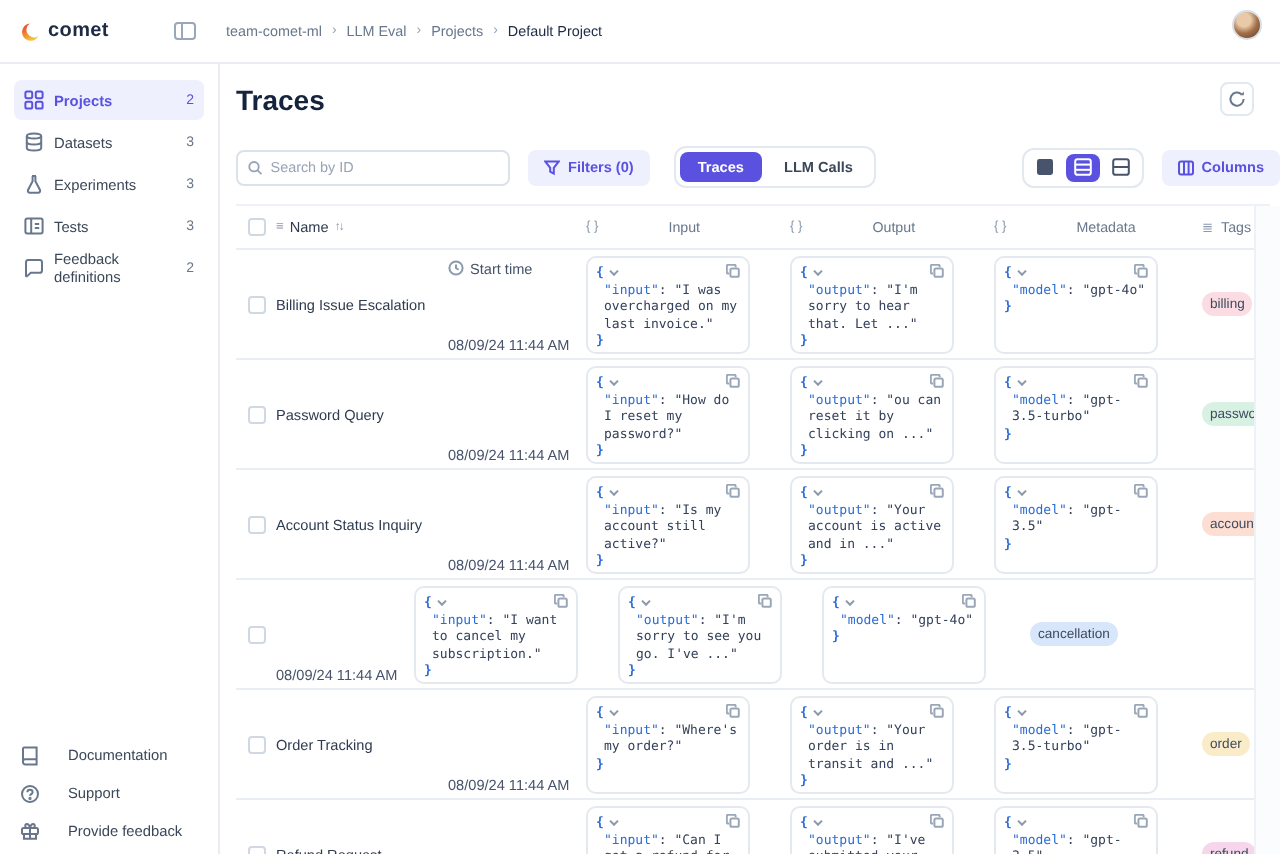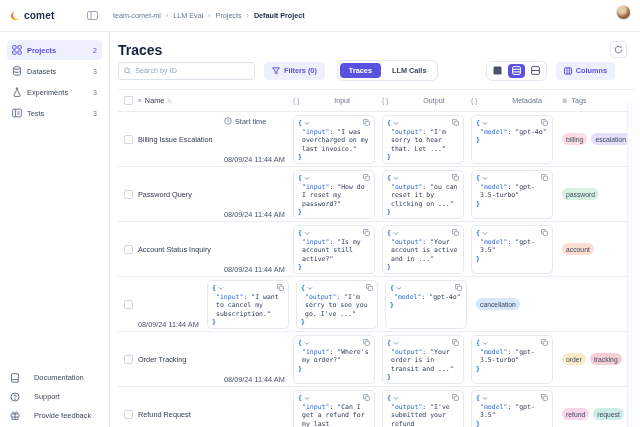--- a/index.html
+++ b/index.html
@@ -7,21 +7,21 @@
     font-family:"Liberation Sans", sans-serif; color:#3b4758; }
   svg { display:block; }
 
   
   .topbar { height:32px; display:flex; align-items:center; border-bottom:1px solid #e9edf3; background:#fff; position:relative; }
   .logo { display:flex; align-items:center; gap:4px; padding-left:10px; width:85px; }
   .logo-text { font-size:10px; font-weight:700; color:#1e2b45; letter-spacing:.2px; }
   .panel-toggle { width:14px; height:14px; display:flex; align-items:center; justify-content:center; margin-right:14px; }
   .breadcrumb { display:flex; align-items:center; gap:5px; font-size:7.2px; color:#68778c; }
   .crumb-sep { color:#9aa7b8; font-size:7px; }
-  .crumb-last { color:#1e2b45; font-weight:700; }
+  .crumb-last { color:#1e2b45; font-weight:400; }
   .avatar { position:absolute; right:9px; top:5px; width:15px; height:15px; border-radius:50%;
     background: radial-gradient(circle at 38% 30%, #e8c9a8 0 28%, #a4704a 55%, #5d3a24 100%); border:1px solid #d8dee7; }
 
   
   .shell { display:flex; height:401px; }
   .sidebar { width:110px; border-right:1px solid #e9edf3; padding:8px 7px 8px 7px; display:flex; flex-direction:column; }
   .nav-item { display:flex; align-items:center; gap:5px; height:20px; padding:0 5px; border-radius:4px;
     font-size:7.4px; color:#3b4758; margin-bottom:1px; }
   .nav-item .cnt { margin-left:auto; font-size:7px; color:#68778c; }
   .nav-item.active { background:#eef0fd; color:#5a51e0; font-weight:700; }
@@ -32,21 +32,21 @@
     background:#1ba877; color:#fff; font-size:7.4px; font-weight:700; margin-bottom:10px; border:none; width:72px; margin-left:2px; }
   .foot-item { display:flex; align-items:center; gap:14px; height:19px; padding:0 3px; font-size:7.4px; color:#3b4758; }
 
   
   .main { flex:1; position:relative; padding:0 0 0 8px; }
   .title-row { display:flex; align-items:center; margin-top:9px; padding-right:13px; }
   .page-title { font-size:14px; font-weight:700; color:#15233d; }
   .refresh-btn { margin-left:auto; width:17px; height:17px; border:1px solid #e2e8f0; border-radius:4px; background:#fff;
     display:flex; align-items:center; justify-content:center; }
 
-  .controls { display:flex; align-items:center; margin-top:2px; padding-right:25px; }
+  .controls { display:flex; align-items:center; margin-top:15px; padding-right:0; }
   .search-box { width:137px; height:18px; border:1px solid #dbe2ea; border-radius:4px; display:flex; align-items:center; gap:4px; padding:0 5px; background:#fff; }
   .search-box input { border:none; outline:none; font-size:7.2px; width:100%; color:#3b4758; font-family:"Liberation Sans",sans-serif; }
   .search-box input::placeholder { color:#97a4b5; }
   .chip { height:18px; border-radius:4px; background:#eef0fd; color:#5a51e0; font-size:7.3px; font-weight:700;
     display:flex; align-items:center; gap:4px; padding:0 8px; border:none; }
   .filters-chip { margin-left:9px; }
   .seg { margin-left:12px; display:flex; align-items:center; border:1px solid #e2e8f0; border-radius:6px; padding:2px; gap:2px; background:#fff; }
   .seg-btn { height:15px; padding:0 9px; border-radius:4px; font-size:7.3px; display:flex; align-items:center; border:none; background:transparent; color:#3b4758; font-weight:700; }
   .seg-btn.active { background:#5a51e0; color:#fff; }
   .density { margin-left:auto; display:flex; align-items:center; border:1px solid #e2e8f0; border-radius:6px; padding:2px; gap:2px; background:#fff; }
@@ -55,21 +55,21 @@
   .columns-chip { margin-left:9px; }
 
   
   .table { margin-top:8px; border-top:1px solid #eef1f5; width:517px; }
   .thead { display:flex; align-items:center; height:22px; border-bottom:1px solid #e9eef4; color:#68778c; font-size:7.1px; }
   .th { display:flex; align-items:center; gap:3px; }
   .trow { display:flex; height:55px; border-bottom:1px solid #e9eef4; align-items:center; }
   .col-check { width:20px; display:flex; justify-content:center; align-items:center; flex:0 0 auto; }
   .col-name  { width:86px;  flex:0 0 auto; font-size:7.3px; color:#2f3b51; padding-right:4px; }
   .col-start { width:69px;  flex:0 0 auto; font-size:7.3px; color:#47536a;margin-top:41px; }
-  .col-json  { width:89px;  flex:0 0 auto;gap:35px; }
+  .col-json  { width:102px;  flex:0 0 auto;gap:35px; }
   .col-tags  { width:134px; flex:0 0 auto; overflow:hidden; display:flex; align-items:center; gap:4px; padding-left:2px; }
   .checkbox { width:9px; height:9px; border:1px solid #cfd8e3; border-radius:2px; background:#fff; }
   .sort-ico { font-size:6px; color:#8b99ad; letter-spacing:-1px; }
   .hdr-glyph { font-size:6.6px; color:#8b99ad; }
 
   .jcell { width:82px; height:49px; border:1px solid #e4e9f0; border-radius:5px; background:#fff; padding:3px 3px 2px 4px;
     overflow:hidden; position:relative; font-family:"DejaVu Sans Mono", monospace; font-size:6.5px; line-height:8.6px; }
   .jhead { display:flex; align-items:center; gap:2px; height:9px; }
   .brace { color:#2b6cd4; font-weight:700; }
   .copy-ico { position:absolute; top:3px; right:4px; }
@@ -151,20 +151,27 @@
       <svg class="nav-ico" viewBox="0 0 10 10">
           <g fill="none" stroke="#68778c">
             <rect x="0.7" y="1.2" width="8.6" height="7.6" rx="1"></rect>
             <line x1="3.6" y1="1.2" x2="3.6" y2="8.8"></line>
             <line x1="5.4" y1="4" x2="7.6" y2="4"></line>
             <line x1="5.4" y1="6" x2="7.6" y2="6"></line>
           </g>
         </svg>
       <span>Tests</span>
       <span class="cnt">3</span>
+    </div>
+    <div class="nav-item">
+      <svg class="nav-ico" viewBox="0 0 10 10">
+          <path d="M1 2.2A1.2 1.2 0 0 1 2.2 1h5.6A1.2 1.2 0 0 1 9 2.2v4A1.2 1.2 0 0 1 7.8 7.4H3.4L1.4 9.2 1 9V2.2Z" fill="none" stroke="#68778c"></path>
+        </svg>
+      <span>Feedback definitions</span>
+      <span class="cnt">2</span>
     </div>
 
     <div class="sidebar-bottom">
       <div class="foot-item">
         <svg class="nav-ico" viewBox="0 0 10 10">
             <path d="M2 .8h6.3v8.4H2.6A1.1 1.1 0 0 1 1.5 8.1V1.3A.5.5 0 0 1 2 .8ZM1.5 7.6c0-.6.5-1 1.1-1h5.7" fill="none" stroke="#68778c"></path>
           </svg>
         <span>Documentation</span>
       </div>
       <div class="foot-item">

